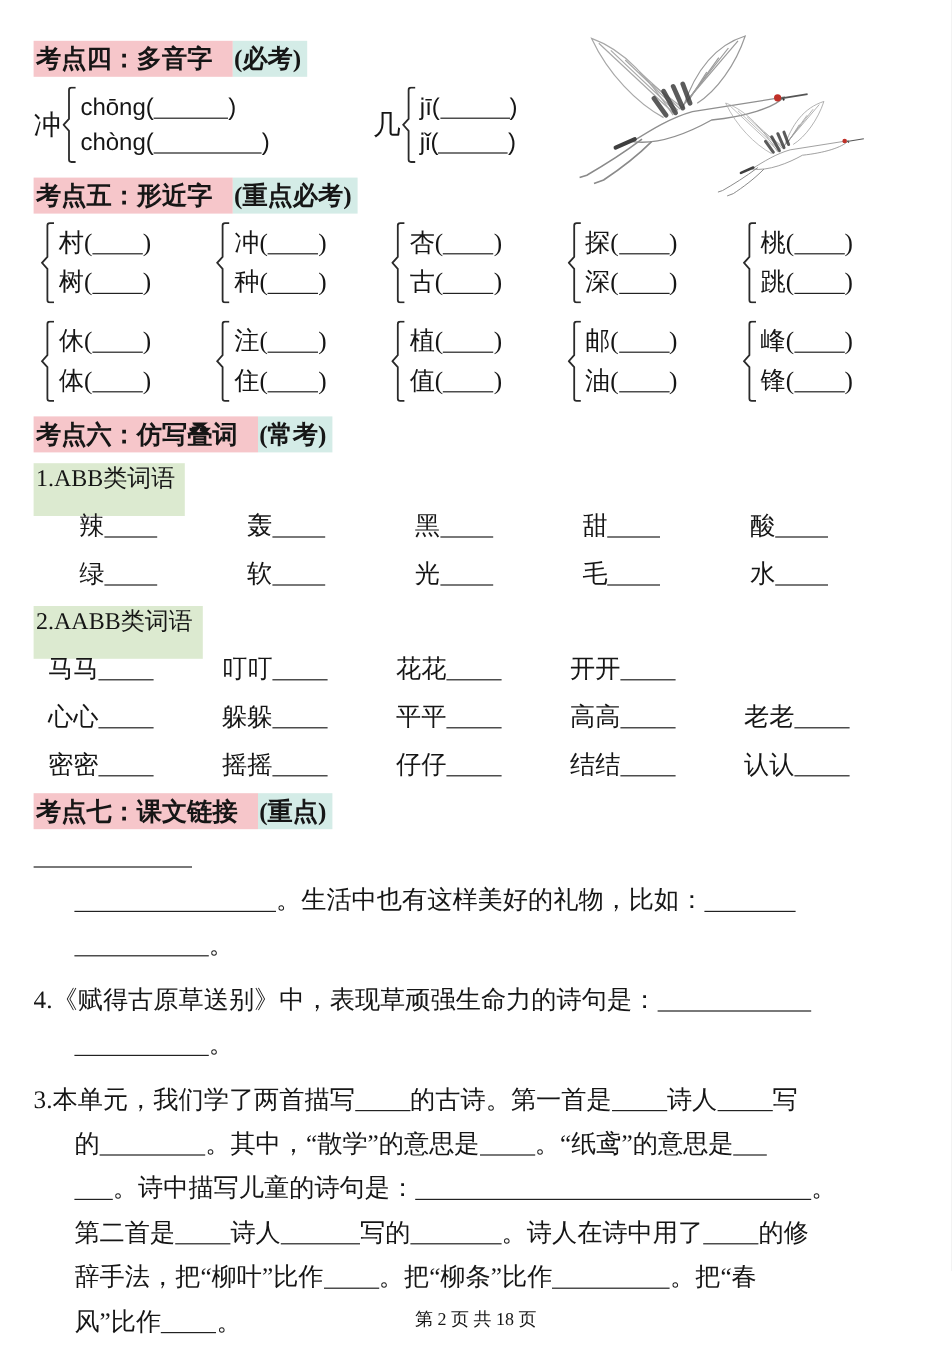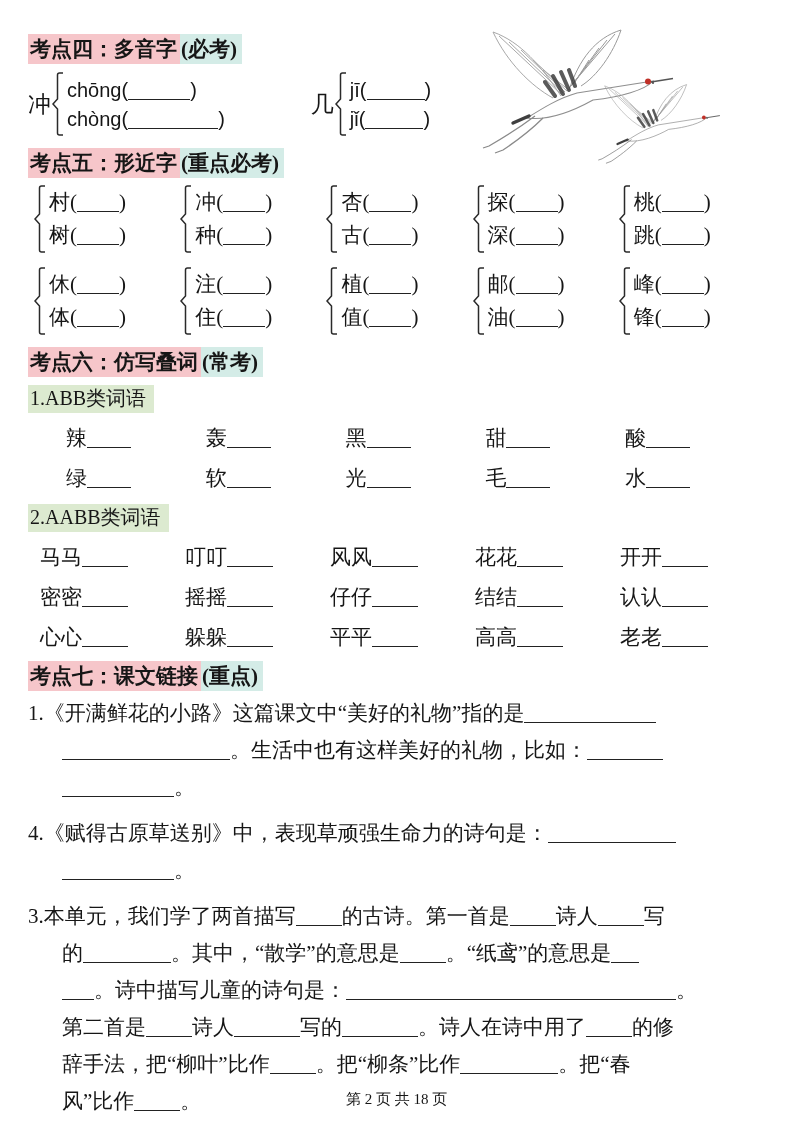--- a/index.html
+++ b/index.html
@@ -3,23 +3,23 @@
 <meta charset="utf-8">
 <style>
   *{margin:0;padding:0;box-sizing:border-box}
   html,body{background:#e9e9e9}
   .page{
     position:relative;width:793px;height:1122px;margin:0 auto;background:#ffffff;
     font-family:"Liberation Serif","DejaVu Serif",serif;color:#161616;
     padding:36px 28px 0;overflow:hidden;
   }
   .heading{font-size:21px;font-weight:bold;line-height:1.25;margin-bottom:6px}
-  .hl-pink{background:var(--pink,#f6c6ca);padding:3px 3px 3px 2px}
+  .hl-pink{background:var(--pink,#f6c6ca);padding:3px 17px 3px 2px}
   .hl-teal{background:var(--teal,#d4ece7);padding:3px 5px 3px 1px}
-  .hl-green{background:var(--green,#dcead0);padding:2px 8px 4px 2px}
+  .hl-green{background:var(--green,#dcead0);padding:2px 8px 20px 2px}
 
   .bl{display:inline-block;height:1em;border-bottom:1.7px solid #222;vertical-align:-3px}
 
   
   .py-row{display:flex;align-items:center;margin:4px 0 10px;min-height:72px}
   .py-group{display:flex;align-items:center}
   .py-group + .py-group{margin-left:86px}
   .py-char{font-size:23px;margin-right:1px}
   .py-col{display:flex;flex-direction:column;gap:5px;margin-left:3px}
   .py-line{font-family:Liberation Sans, sans-serif;font-size:20px;line-height:1.2}
@@ -253,47 +253,46 @@
       </div>
     </div>
 
   <div class="sublabel">
     <span class="hl-green">2.AABB类词语</span>
   </div>
   <div id="aabb-rows">
       <div class="fill-row aabb">
         <span class="fill-item"><span class="fw">马马</span><span class="bl" style="width: 46px;"></span></span>
         <span class="fill-item"><span class="fw">叮叮</span><span class="bl" style="width: 46px;"></span></span>
-        <span class="fill-item"><span class="fw">风风</span><span class="bl" style="width: 46px;"></span></span>
         <span class="fill-item"><span class="fw">花花</span><span class="bl" style="width: 46px;"></span></span>
         <span class="fill-item"><span class="fw">开开</span><span class="bl" style="width: 46px;"></span></span>
+      </div>
+      <div class="fill-row aabb">
+        <span class="fill-item"><span class="fw">心心</span><span class="bl" style="width: 46px;"></span></span>
+        <span class="fill-item"><span class="fw">躲躲</span><span class="bl" style="width: 46px;"></span></span>
+        <span class="fill-item"><span class="fw">平平</span><span class="bl" style="width: 46px;"></span></span>
+        <span class="fill-item"><span class="fw">高高</span><span class="bl" style="width: 46px;"></span></span>
+        <span class="fill-item"><span class="fw">老老</span><span class="bl" style="width: 46px;"></span></span>
       </div>
       <div class="fill-row aabb">
         <span class="fill-item"><span class="fw">密密</span><span class="bl" style="width: 46px;"></span></span>
         <span class="fill-item"><span class="fw">摇摇</span><span class="bl" style="width: 46px;"></span></span>
         <span class="fill-item"><span class="fw">仔仔</span><span class="bl" style="width: 46px;"></span></span>
         <span class="fill-item"><span class="fw">结结</span><span class="bl" style="width: 46px;"></span></span>
         <span class="fill-item"><span class="fw">认认</span><span class="bl" style="width: 46px;"></span></span>
       </div>
-      <div class="fill-row aabb">
-        <span class="fill-item"><span class="fw">心心</span><span class="bl" style="width: 46px;"></span></span>
-        <span class="fill-item"><span class="fw">躲躲</span><span class="bl" style="width: 46px;"></span></span>
-        <span class="fill-item"><span class="fw">平平</span><span class="bl" style="width: 46px;"></span></span>
-        <span class="fill-item"><span class="fw">高高</span><span class="bl" style="width: 46px;"></span></span>
-        <span class="fill-item"><span class="fw">老老</span><span class="bl" style="width: 46px;"></span></span>
-      </div>
     </div>
 
   <div class="heading" style="margin-top:10px">
     <span class="hl-pink">考点七：课文链接</span><span class="hl-teal">(重点)</span>
   </div>
 
   <div id="questions">
       <div class="q">
-        <div class="q-line"><span class="qt">1.《开满鲜花的小路》这篇课文中“美好的礼物”指的是</span><span class="bl" style="width: 132px;"></span></div>
+        <div class="q-line"><span class="bl" style="width: 132px;"></span></div>
         <div class="q-line ind"><span class="bl" style="width: 168px;"></span><span class="qt">。生活中也有这样美好的礼物，比如：</span><span class="bl" style="width: 76px;"></span></div>
         <div class="q-line ind"><span class="bl" style="width: 112px;"></span><span class="qt">。</span></div>
       </div>
       <div class="q">
         <div class="q-line"><span class="qt">4.《赋得古原草送别》中，表现草顽强生命力的诗句是：</span><span class="bl" style="width: 128px;"></span></div>
         <div class="q-line ind"><span class="bl" style="width: 112px;"></span><span class="qt">。</span></div>
       </div>
       <div class="q">
         <div class="q-line"><span class="qt">3.本单元，我们学了两首描写</span><span class="bl" style="width: 46px;"></span><span class="qt">的古诗。第一首是</span><span class="bl" style="width: 46px;"></span><span class="qt">诗人</span><span class="bl" style="width: 46px;"></span><span class="qt">写</span></div>
         <div class="q-line ind"><span class="qt">的</span><span class="bl" style="width: 88px;"></span><span class="qt">。其中，“散学”的意思是</span><span class="bl" style="width: 46px;"></span><span class="qt">。“纸鸢”的意思是</span><span class="bl" style="width: 28px;"></span></div>

